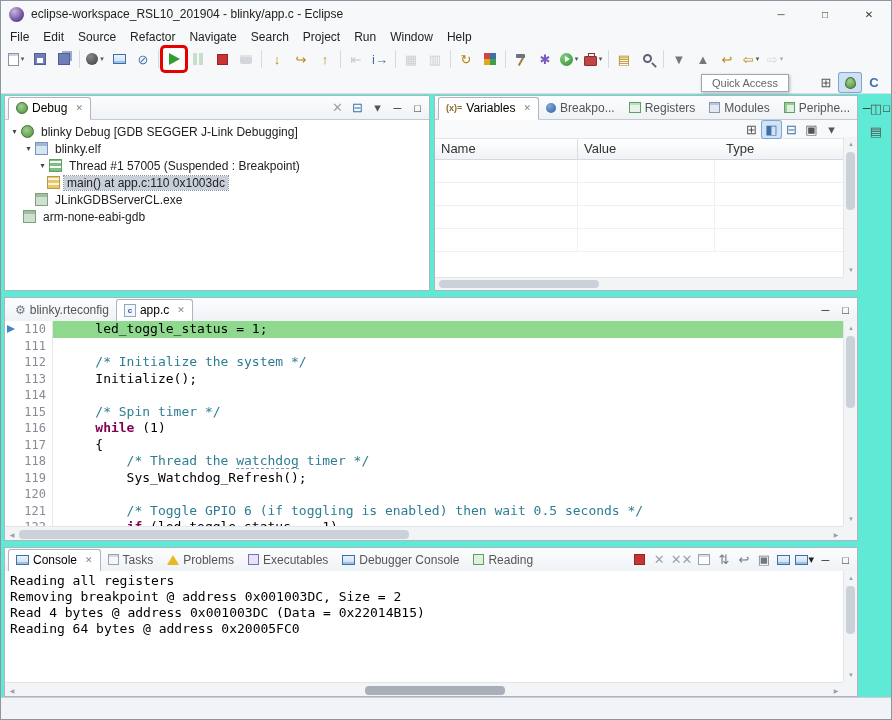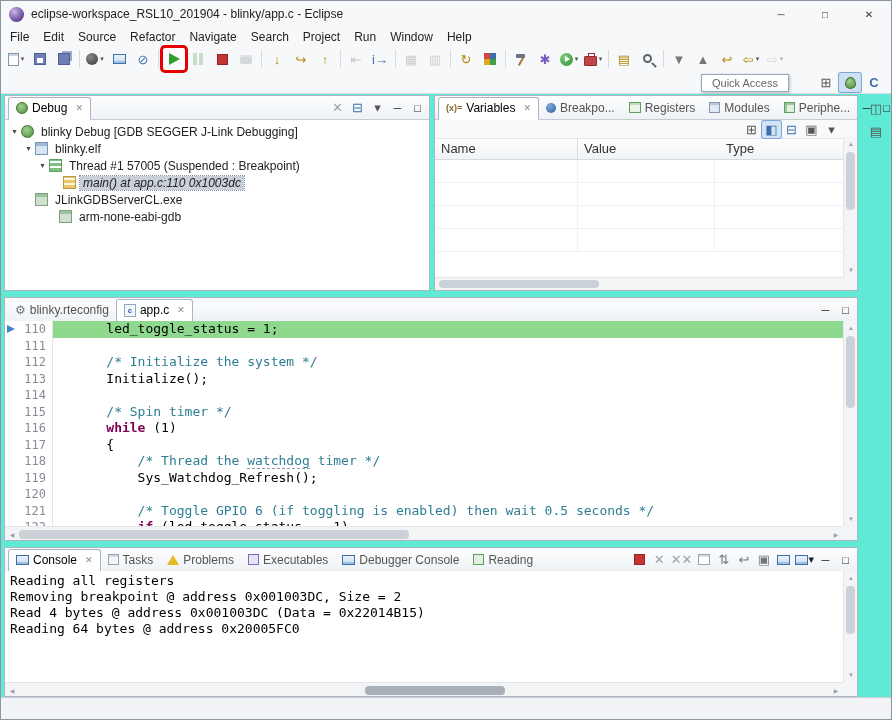--- a/index.html
+++ b/index.html
@@ -73,21 +73,21 @@
   .sb-btn{position:absolute;width:14px;height:14px;font-size:6px;color:#98A0AA;display:flex;align-items:center;justify-content:center}
   .thumb{position:absolute;background:#CBD1D9;border-radius:4px}
   .sb-corner{position:absolute;right:0;bottom:0;width:14px;height:14px;background:#F3F4F6}
 
   
   #editor-body{position:absolute;left:0;top:23px;right:14px;bottom:14px;overflow:hidden;background:#FFF}
   .code-row{display:flex;height:16.5px;align-items:stretch;font-family:"DejaVu Sans Mono","Liberation Mono",monospace;font-size:13px;line-height:16.5px}
   .ln-marker{width:14px;flex:none;position:relative;background:#FFF}
   .ip-arrow{position:absolute;left:2px;top:4px;width:0;height:0;border-left:8px solid #3C87C8;border-top:4.5px solid transparent;border-bottom:4.5px solid transparent}
   .ln-num{width:27px;flex:none;text-align:right;padding-right:6px;color:#8A8A96;border-right:1px solid #E6E6E6;font-size:12px;line-height:16.5px;background:#FFF;box-sizing:content-box}
-  .ln-code{flex:1;white-space:pre;padding-left:22px}
+  .ln-code{flex:1;white-space:pre;padding-left:11px}
   .code-row.current .ln-code{background:var(--curline)}
   .sg-p{color:#000}
   .sg-k{color:var(--kw);font-weight:bold}
   .sg-c,.sg-cu{color:var(--cm)}
   .sg-cu{border-bottom:1px dashed #8A9AA8}
 
   
   #console-body{position:absolute;left:0;top:23px;right:14px;bottom:14px;overflow:hidden;background:#FFF;padding:2px 0 0 5px;box-sizing:border-box}
   .con-head{font-size:12px;color:#000;margin-bottom:3px;white-space:nowrap}
   .con-line{font-family:"DejaVu Sans Mono","Liberation Mono",monospace;font-size:13px;line-height:16px;white-space:pre;color:#000}
@@ -314,31 +314,31 @@
         <div class="tree-row" style="padding-left: 18px;">
           <span class="tw">▾</span>
           <span class="ti ti-process"></span>
           <span class="tlabel">blinky.elf</span>
         </div>
         <div class="tree-row" style="padding-left: 32px;">
           <span class="tw">▾</span>
           <span class="ti ti-thread"></span>
           <span class="tlabel">Thread #1 57005 (Suspended : Breakpoint)</span>
         </div>
-        <div class="tree-row" style="padding-left: 46px; font-style: italic;">
+        <div class="tree-row" style="padding-left: 30px;">
           <span class="tw"></span>
           <span class="ti ti-frame"></span>
           <span class="tlabel sel">main() at app.c:110 0x1003dc</span>
         </div>
         <div class="tree-row" style="padding-left: 18px;">
           <span class="tw"></span>
           <span class="ti ti-exec"></span>
           <span class="tlabel">JLinkGDBServerCL.exe</span>
         </div>
-        <div class="tree-row" style="padding-left: 6px; margin-left: 36px;">
+        <div class="tree-row" style="padding-left: 6px;">
           <span class="tw"></span>
           <span class="ti ti-exec"></span>
           <span class="tlabel">arm-none-eabi-gdb</span>
         </div>
       </div>
   </div>
 
   <div class="panel" id="vars-panel">
     <div class="tabbar">
       <div class="tabs" id="vars-tabs">

